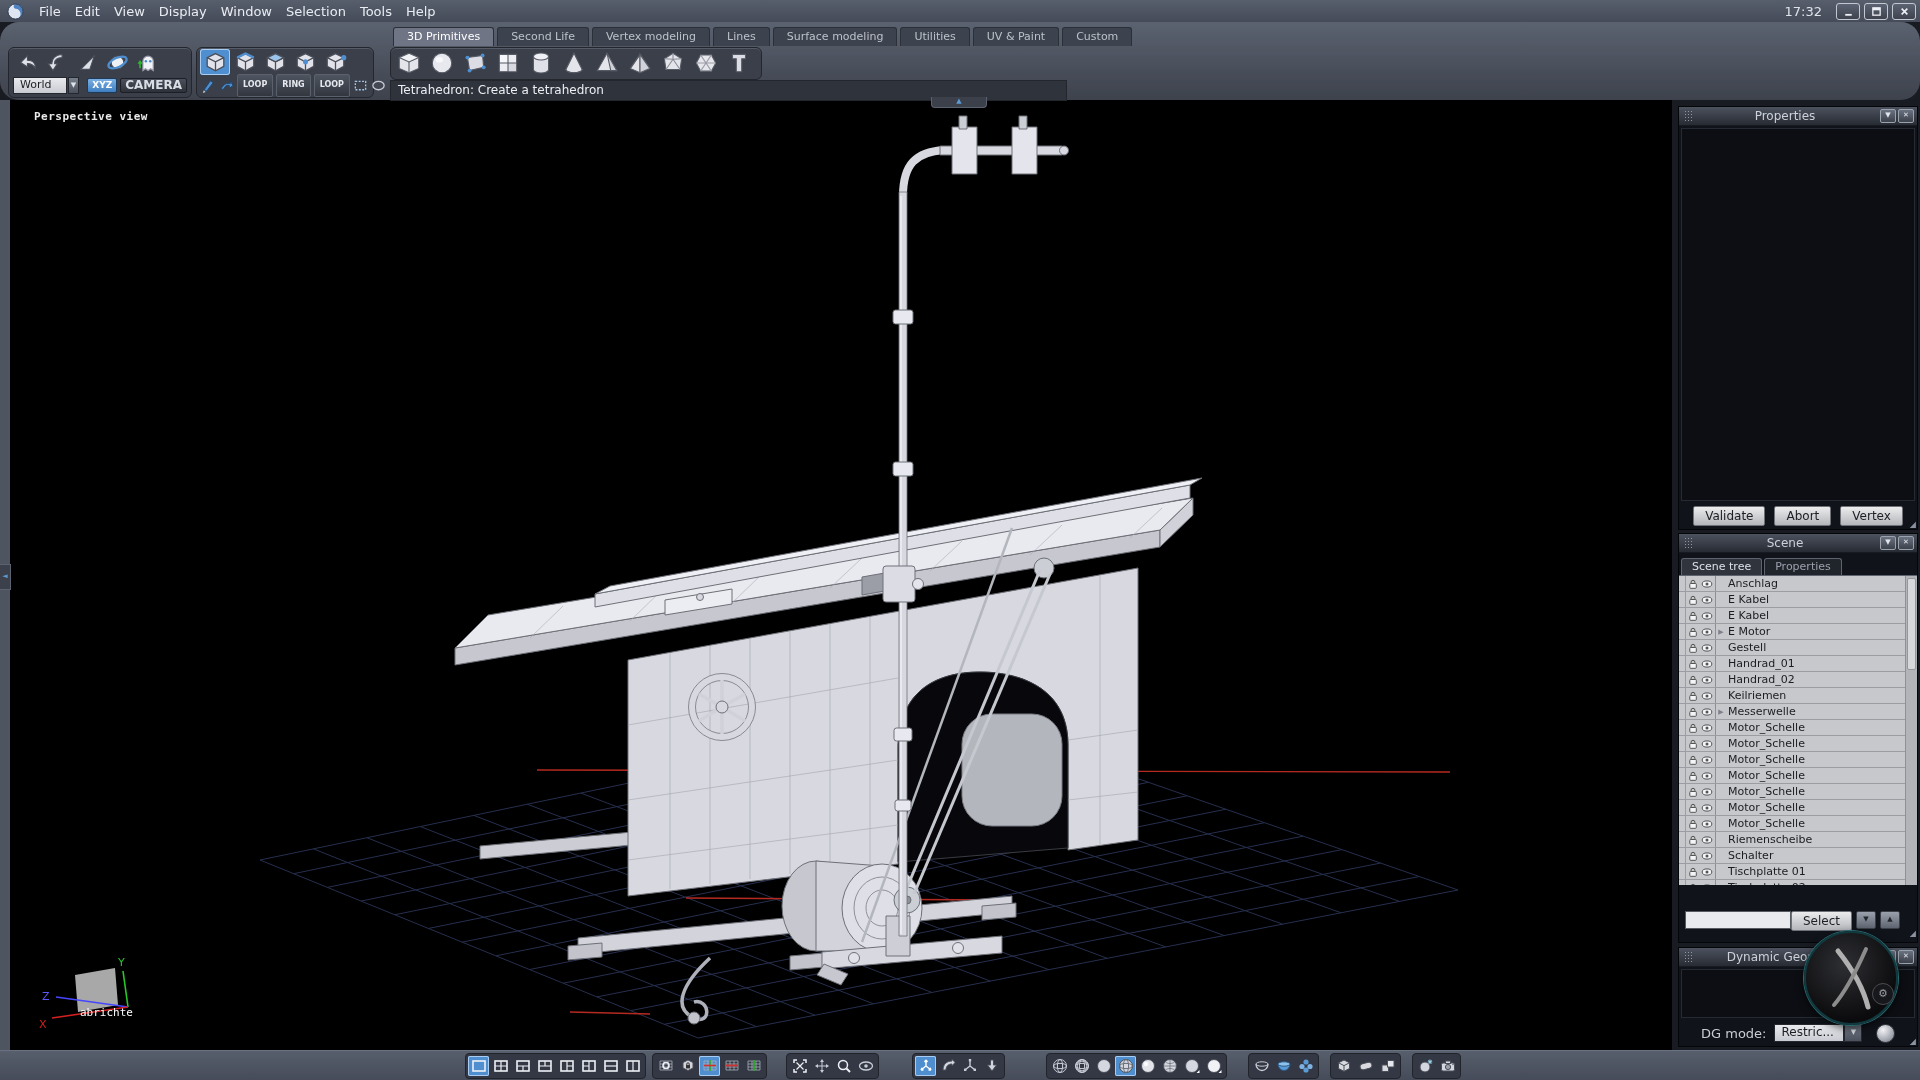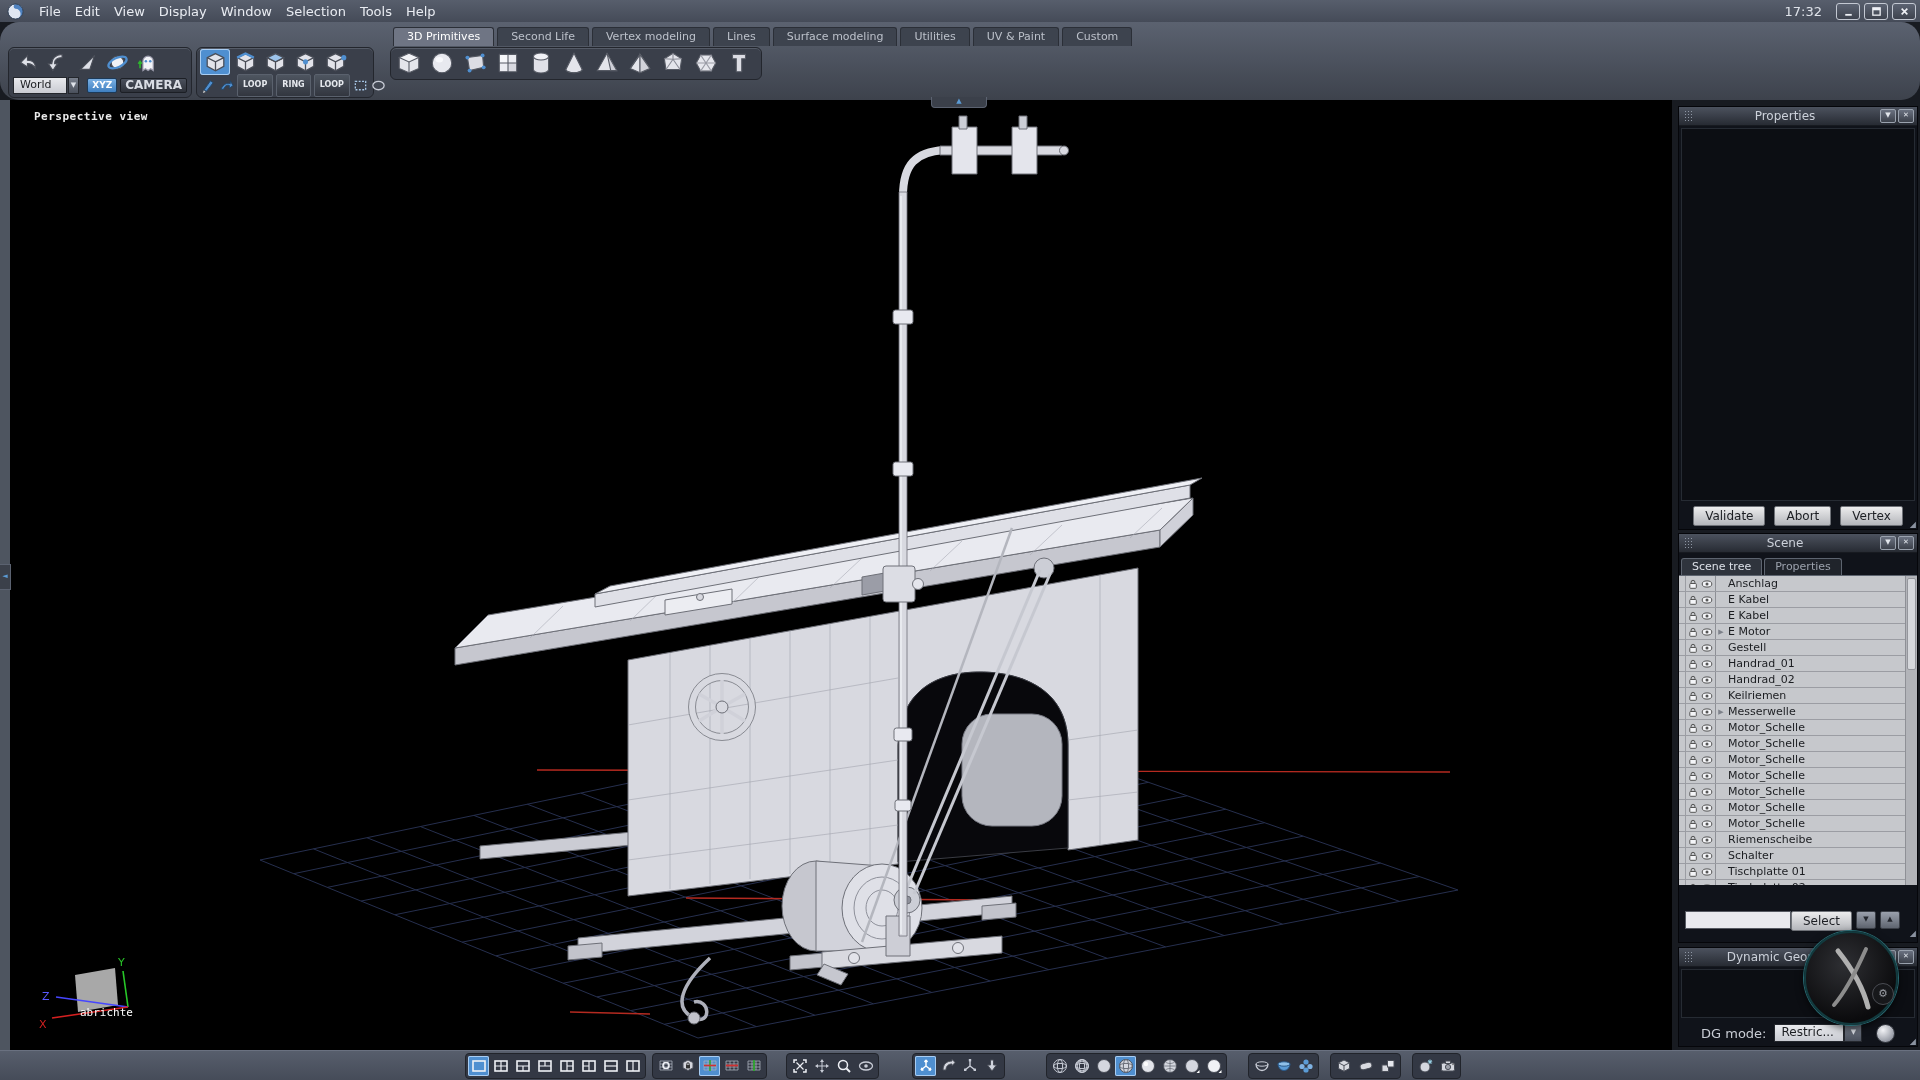--- a/index.html
+++ b/index.html
@@ -380,20 +380,21 @@
             </svg>
           </span>
           <span class="prim">
             <svg viewBox="0 0 24 24" width="100%" height="100%">
               <path d="M6 4 H18 V8 H14.5 V20 H9.5 V8 H6 Z" fill="#dcdde4" stroke="#565a64"></path>
             </svg>
           </span>
         </div>
     </div>
 
+    <div class="statusbar">Tetrahedron: Create a tetrahedron</div>
   </div>
 
   <div class="gutter"></div>
   <div class="left-handle">◄</div>
   <div class="top-handle">▲</div>
 
   <div class="viewport">
     <svg class="scene-svg" width="1662" height="950" viewBox="0 0 1662 950">
       <g id="grid">
           <line x1="250" y1="760" x2="688" y2="938" stroke="#262f4e" stroke-width="1"></line>

